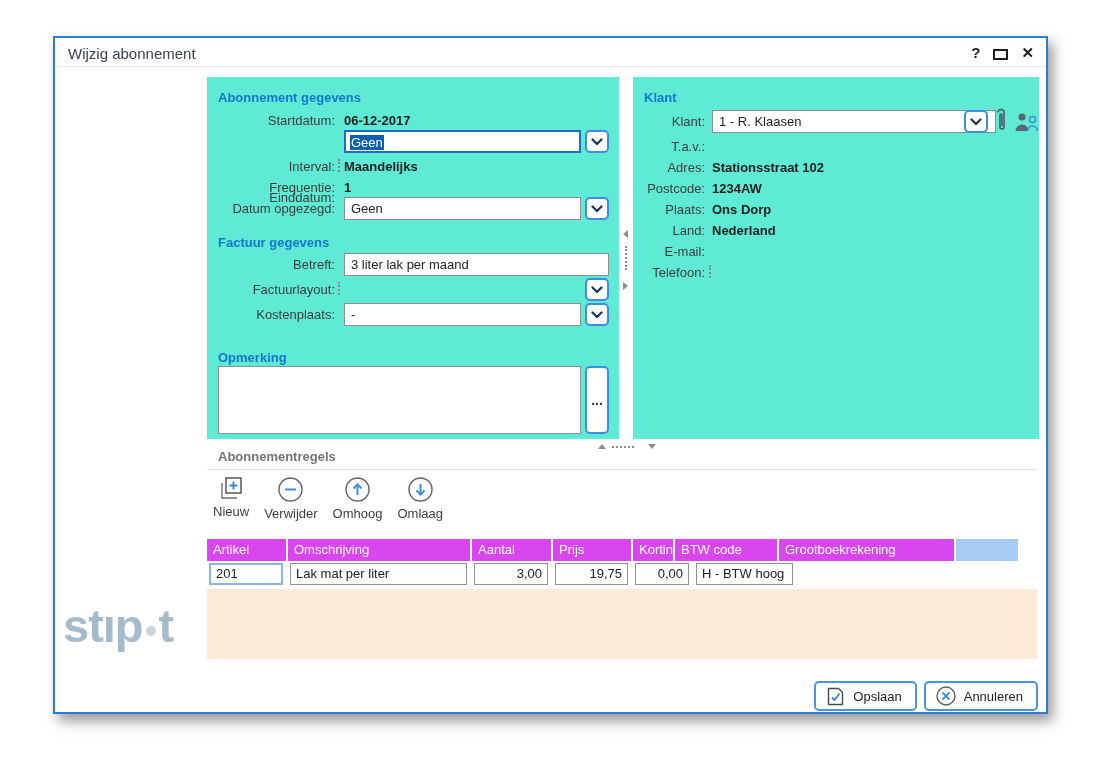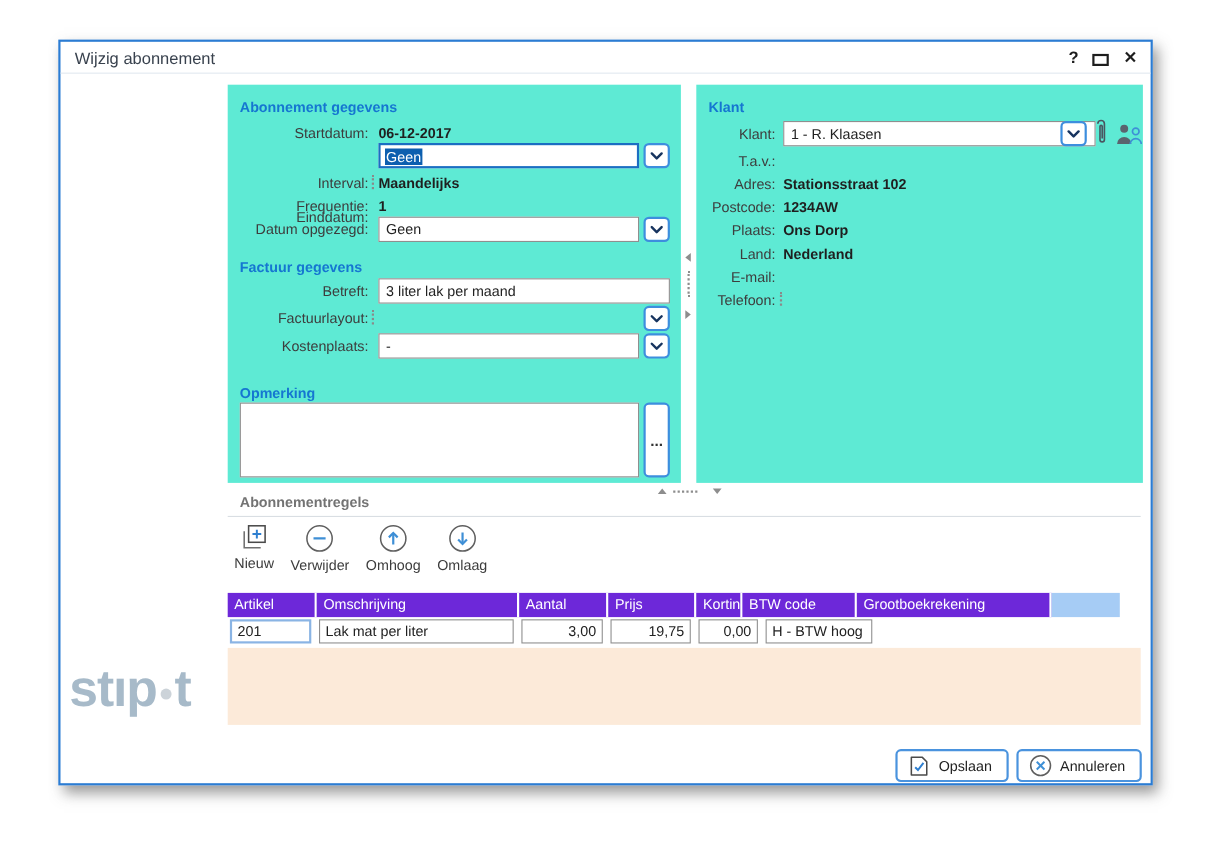--- a/index.html
+++ b/index.html
@@ -48,21 +48,21 @@
 
   .lines-title { position:absolute; left:163px; top:411px; font-size:13px; font-weight:700; color:#737373; }
   .lines-sep { position:absolute; left:152px; top:431px; width:830px; height:1px; background:#d9dee3; }
 
   .toolbar { position:absolute; left:158px; top:438px; display:flex; gap:15px; }
   .tool { display:flex; flex-direction:column; align-items:center; gap:3px; cursor:pointer; }
   .tool-label { font-size:13px; color:#3c3c3c; }
 
   .grid { position:absolute; left:152px; top:501px; width:830px; }
   .gh-row { display:flex; height:22px; }
-  .gh { background:#6d28d9; color:#fff; font-size:13px; line-height:22px; padding-left:6px; border-right:2px solid #fff; overflow:hidden; white-space:nowrap; }
+  .gh { background:#d946ef; color:#fff; font-size:13px; line-height:22px; padding-left:6px; border-right:2px solid #fff; overflow:hidden; white-space:nowrap; }
   .gh:last-child { border-right:none; background:#a6ccf5; }
   .g-row { display:flex; height:28px; background:#fff; }
   .gc { padding:2px 5px 2px 2px; }
   .cinput { height:22px; border:1px solid #8f8f8f; background:#fff; font-size:13px; line-height:20px; padding:0 5px; overflow:hidden; white-space:nowrap; color:#222; }
   .cinput.num { text-align:right; }
   .cinput.cfocus { border:2px solid #8ab4e4; line-height:18px; }
   .g-filler { height:70px; background:#fcead9; }
 
   .logo { position:absolute; left:8px; top:560px; font-size:47px; font-weight:700; color:#a7bac9; letter-spacing:-1px; }
   .logo-dot { display:inline-block; width:10px; height:10px; border-radius:50%; background:#ccd3d9; margin:0 3px; vertical-align:6px; }

